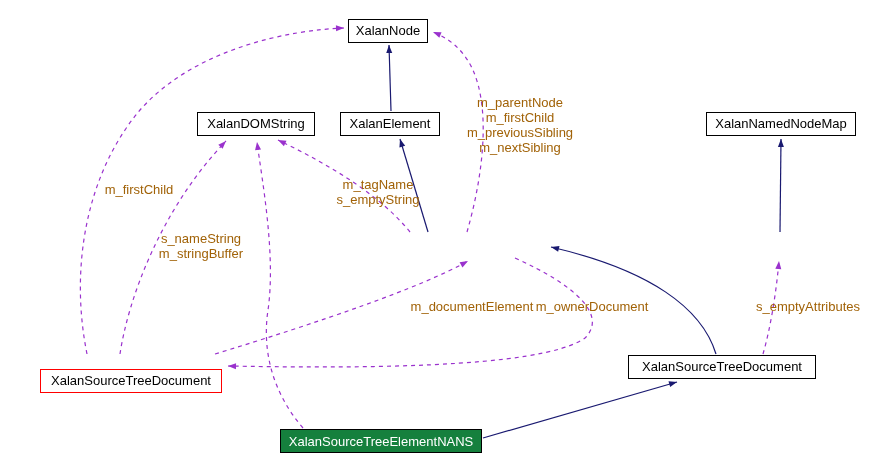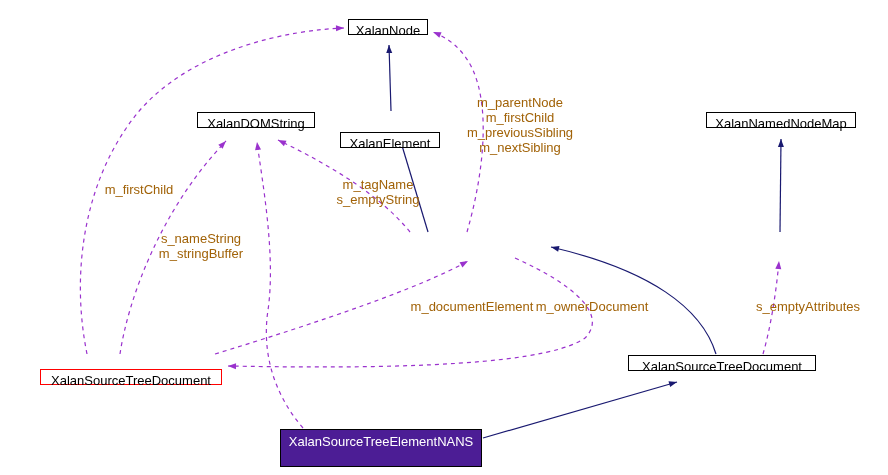--- a/index.html
+++ b/index.html
@@ -6,29 +6,29 @@
   html,body { background:#ffffff; font-family:"Liberation Sans", sans-serif; }
   .diagram {
     position:relative; width:888px; height:475px;
     background:#ffffff; overflow:hidden;
   }
   .edges { position:absolute; left:0; top:0; width:888px; height:475px; }
   .edge { fill:none; }
   .edge.inh { stroke:#191970; stroke-width:1.2; }
   .edge.use { stroke:#9a32cd; stroke-width:1.2; stroke-dasharray:4 4; }
   .node {
-    position:absolute; height:16px; line-height:22px;
+    position:absolute; height:24px; line-height:22px;
     border:1px solid #000000; background:#ffffff;
     text-align:center; font-size:13px; color:#000000;
     cursor:pointer; white-space:nowrap;
   }
   .node.truncated { border-color:#ff0000;margin-top:14px; }
   .node.main {
-    background:#4c1d95; color:#ffffff; border-color:#000000;
-    height:38px; line-height:24px; cursor:default;
+    background:#15803d; color:#ffffff; border-color:#000000;
+    height:24px; line-height:24px; cursor:default;
   }
   .edge-label {
     position:absolute; font-size:13px; line-height:15px;
     color:#a16207; text-align:center; white-space:pre-line;
   }
 </style>
 </head>
 <body>
 
 <div class="diagram">
@@ -56,21 +56,21 @@
     <path class="edge use" marker-end="url(#mUse)" d="M 303 428 C 272 392, 262 350, 268 310 C 276 255, 262 180, 257 142"></path>
     <path class="edge use" marker-end="url(#mUse)" d="M 215 354 C 320 322, 420 288, 468 261"></path>
     <path class="edge use" marker-end="url(#mUse)" d="M 515 258 C 575 285, 608 315, 585 338 C 540 370, 340 368, 228 366"></path>
     <path class="edge use" marker-end="url(#mUse)" d="M 763 354 C 770 330, 776 295, 779 261"></path>
   </svg>
 
   <div class="node" style="left:348px; top:19px; width:80px;">XalanNode</div>
 
   <div class="node" style="left:197px; top:112px; width:118px;">XalanDOMString</div>
 
-  <div class="node" style="left:340px; top:112px; width:100px;margin-top:20px;">XalanElement</div>
+  <div class="node" style="left:340px; top:112px; width:100px;">XalanElement</div>
 
   <div class="node" style="left:706px; top:112px; width:150px;">XalanNamedNodeMap</div>
 
 
 
   <div class="node truncated" style="left:40px; top:355px; width:182px;">XalanSourceTreeDocument</div>
 
   <div class="node" style="left:628px; top:355px; width:188px;">XalanSourceTreeDocument</div>
 
   <div class="node main" style="left:280px; top:429px; width:202px;">XalanSourceTreeElementNANS</div>

